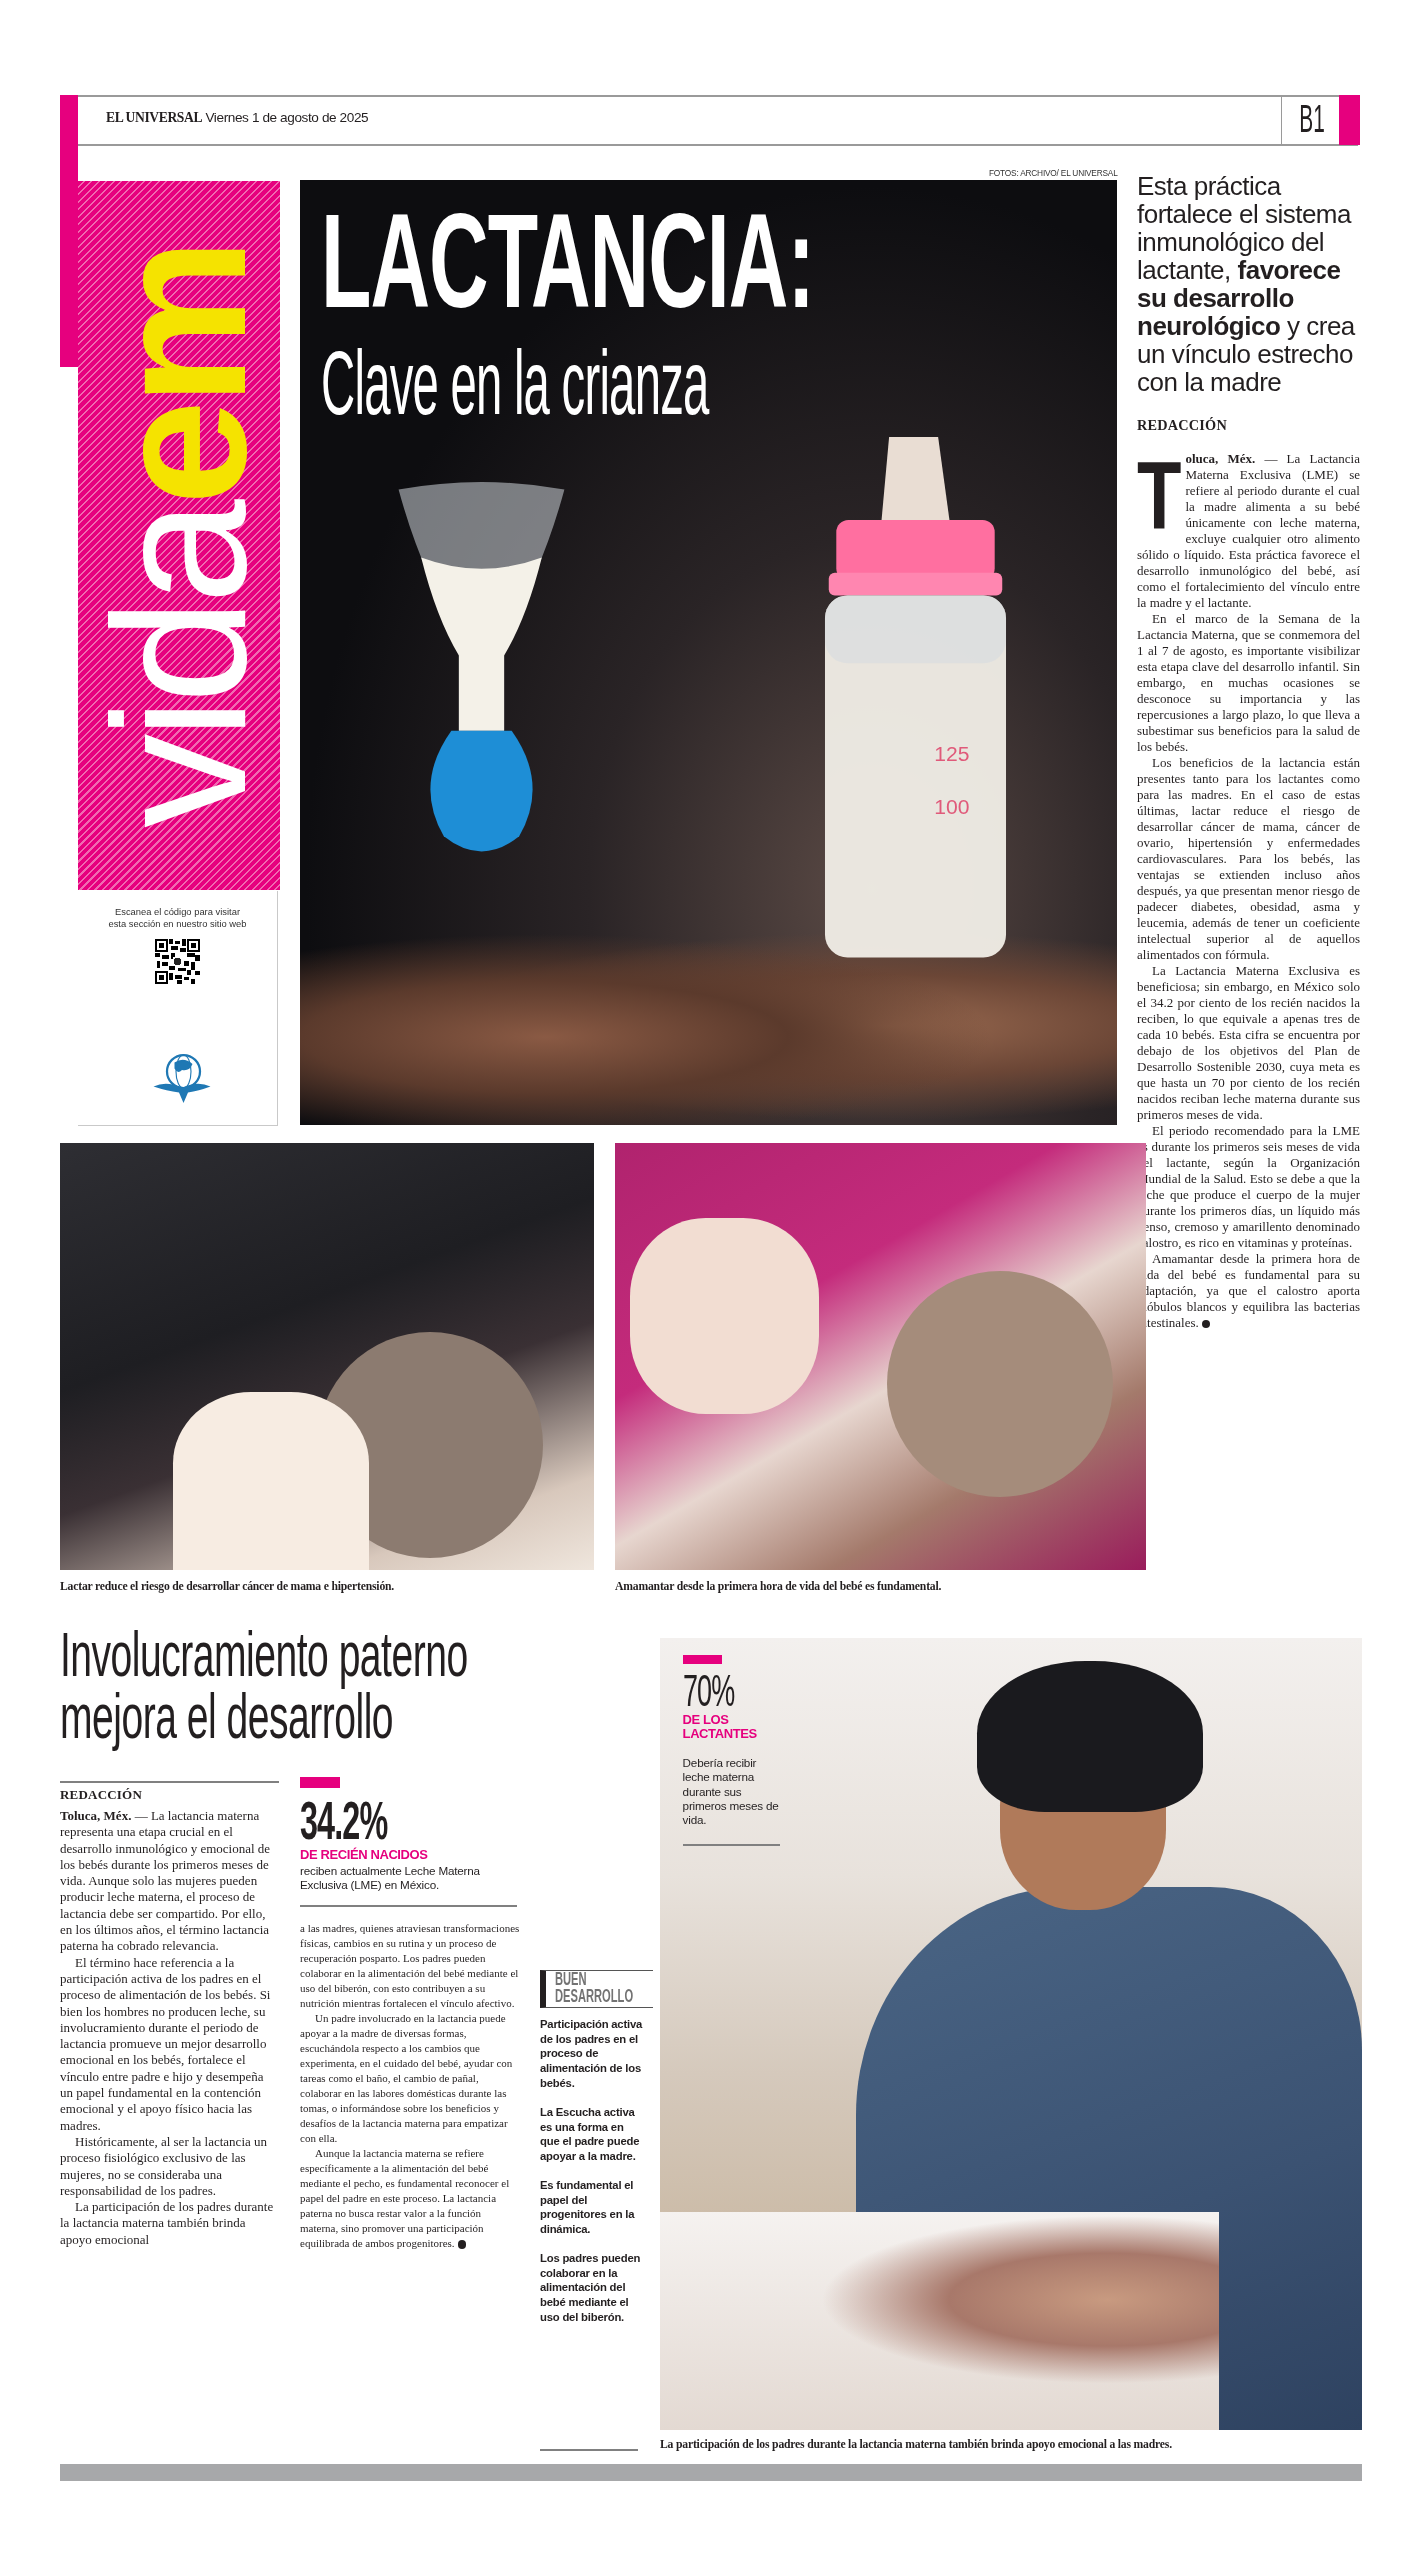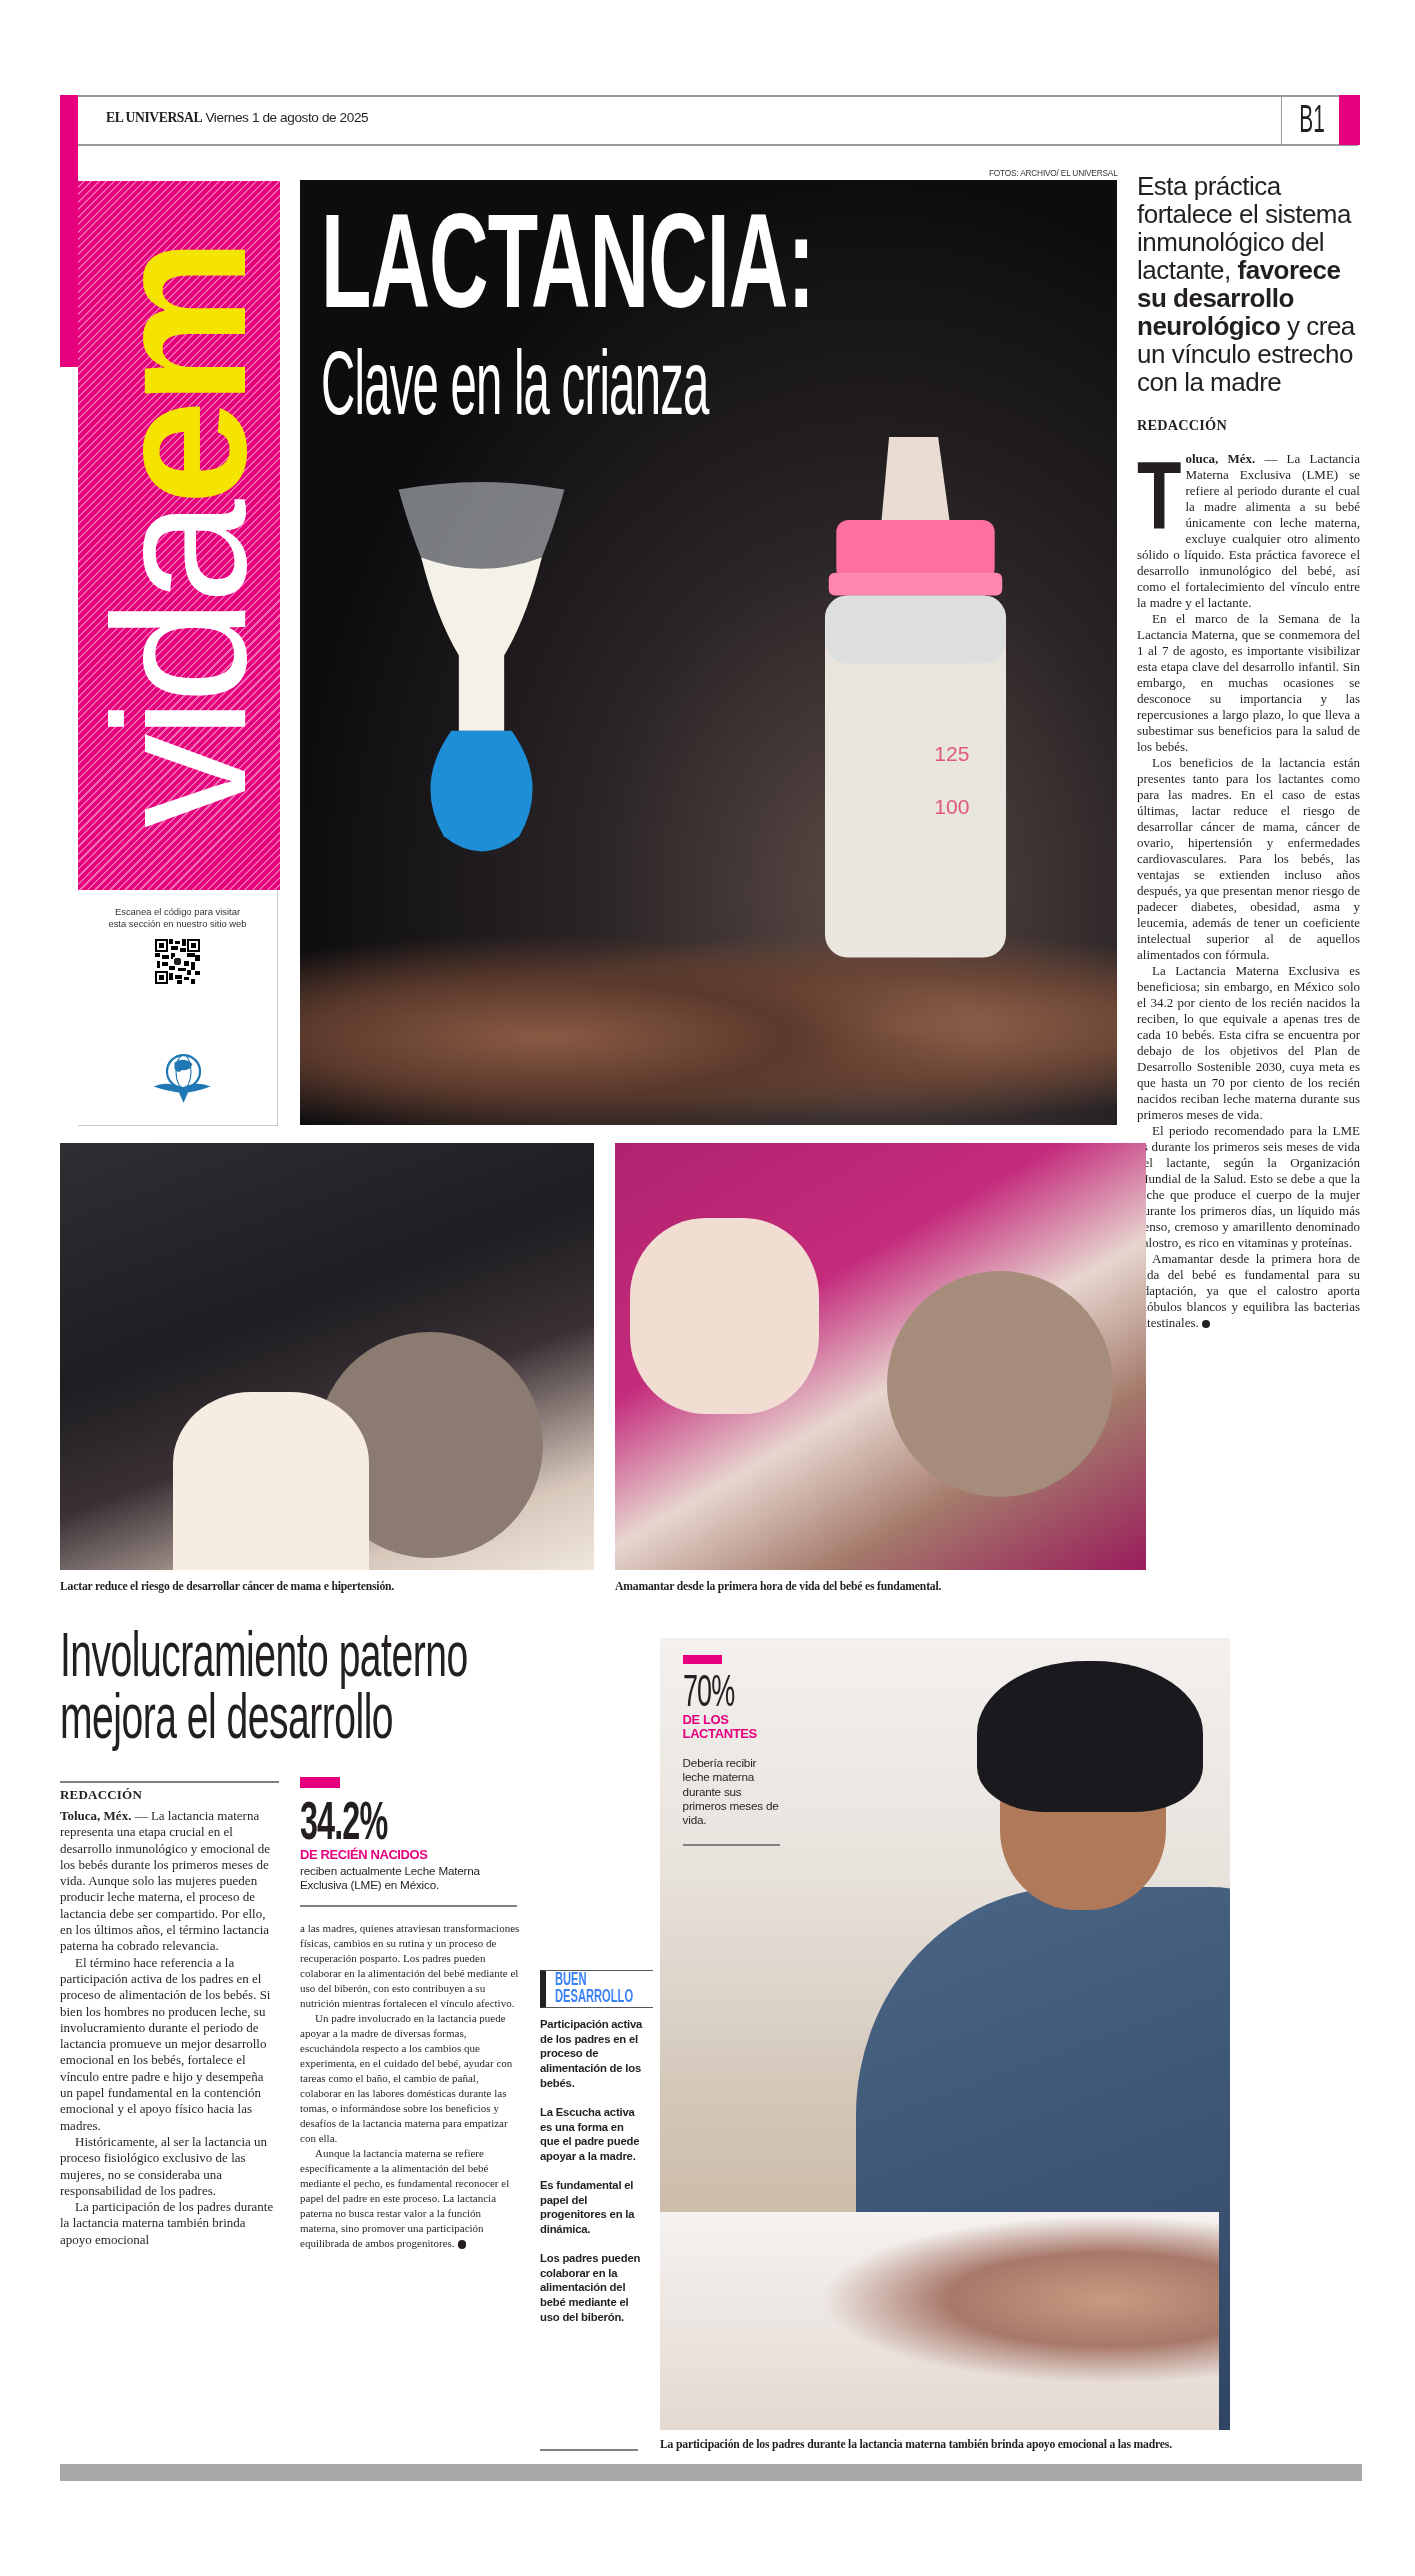--- a/index.html
+++ b/index.html
@@ -62,26 +62,26 @@
 
   
   .h2 { position: absolute; left: 60px; top: 1623px; font-family: "Liberation Sans", sans-serif; font-size: 63px; line-height: 62px; transform: scaleX(0.62); transform-origin: left top; white-space: nowrap; letter-spacing: -0.8px; }
   .rule { position: absolute; height: 1.5px; background: #808080; }
   .pinkbar { position: absolute; background: #e6007e; }
   .stat-num { position: absolute; font-family: "Liberation Sans", sans-serif; font-weight: 700; font-size: 54px; line-height: 48px; transform: scaleX(0.6); transform-origin: left top; white-space: nowrap; letter-spacing: -1.5px; }
   .stat-num.light { font-weight: 400; }
   .stat-label { position: absolute; font-family: "Liberation Sans", sans-serif; font-weight: 700; font-size: 13px; line-height: 14.3px; color: #e6007e; letter-spacing: -0.4px; }
   .stat-desc { position: absolute; font-family: "Liberation Sans", sans-serif; font-size: 11.7px; line-height: 14.3px; color: #231f20; letter-spacing: -0.2px; }
 
-  .side-head { position: absolute; left: 540px; top: 1970px; width: 98px; height: 36px; border-left: 6px solid #231f20; border-top: 0.8px solid #555; border-bottom: 0.8px solid #555; padding-left: 9px; font-family: "Liberation Sans", sans-serif; font-weight: 700; color: #3b82f6; font-size: 18px; line-height: 17.4px; }
+  .side-head { position: absolute; left: 540px; top: 1970px; width: 98px; height: 36px; border-left: 6px solid #231f20; border-top: 0.8px solid #555; border-bottom: 0.8px solid #555; padding-left: 9px; font-family: "Liberation Sans", sans-serif; font-weight: 700; color: #737373; font-size: 18px; line-height: 17.4px; }
   .side-head span { display: inline-block; transform: scaleX(0.62); transform-origin: left; white-space: nowrap; }
   .side-body { position: absolute; left: 540px; top: 2017px; width: 106px; font-family: "Liberation Sans", sans-serif; font-size: 11.3px; line-height: 14.7px; color: #231f20; letter-spacing: -0.2px; font-weight: bold; }
   .side-body p { margin: 0 0 14.3px 0; }
 
-  .photo3 { left: 660px; top: 1638px; width: 570px; height: 792px;
+  .photo3 { left: 660px; top: 1638px; width: 702px; height: 792px;
     background: linear-gradient(180deg, #f3f0ee 0%, #e8e2dc 30%, #d5c9bc 55%, #bfa98c 100%); }
   .dad-hair { position: absolute; left: 317px; top: 22.6px; width: 226px; height: 151px; background: #1a1a1e; border-radius: 48% 48% 30% 30%; }
   .dad-face { position: absolute; left: 340px; top: 98px; width: 166px; height: 174px; background: #b07a5a; border-radius: 40% 40% 46% 46%; }
   .dad-shirt { position: absolute; left: 196px; top: 249px; width: 506px; height: 543px; background: linear-gradient(160deg, #4a6585 0%, #3b5272 60%, #2e4260 100%); border-radius: 42% 30% 0 0; }
   .baby { position: absolute; left: 0; top: 574px; width: 559px; height: 219px; background: radial-gradient(ellipse at 80% 40%, #c89a80 0%, #a8786a 25%, transparent 45%), linear-gradient(180deg, #f5f2f0 0%, #e3d9d2 100%); }
 
   .bottom-bar { position: absolute; left: 60px; top: 2464px; width: 1302px; height: 16.6px; background: #a7a8aa; }
 </style>
 </head>
 <body>

